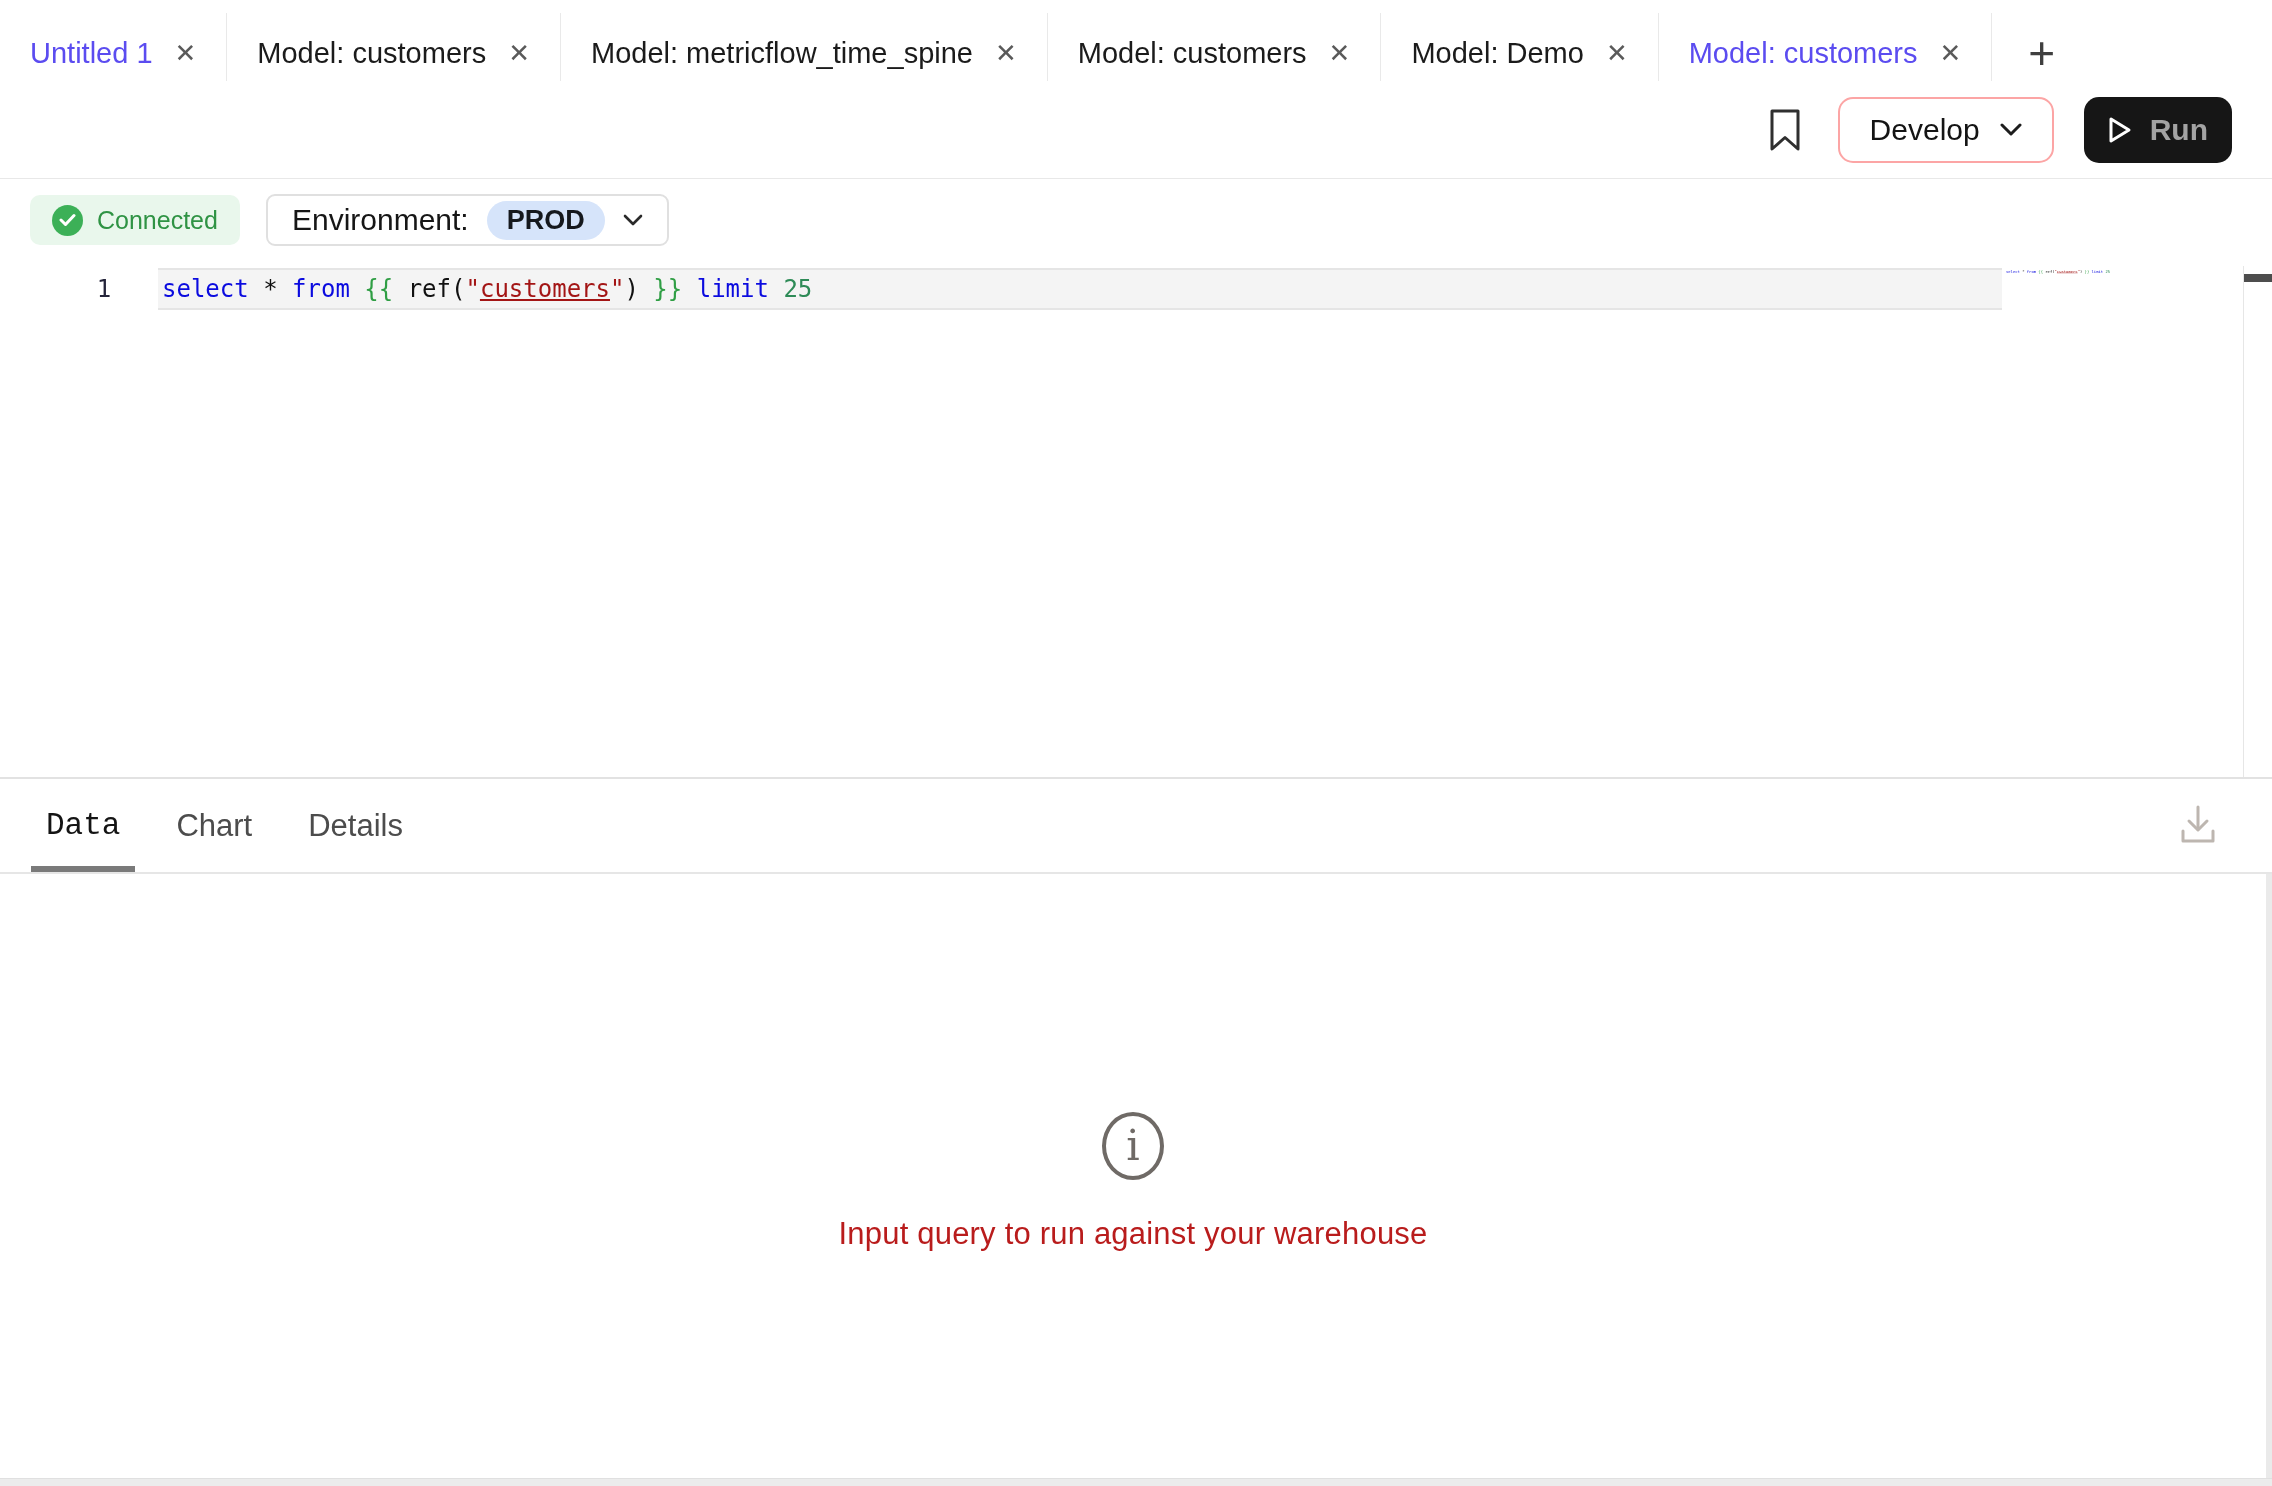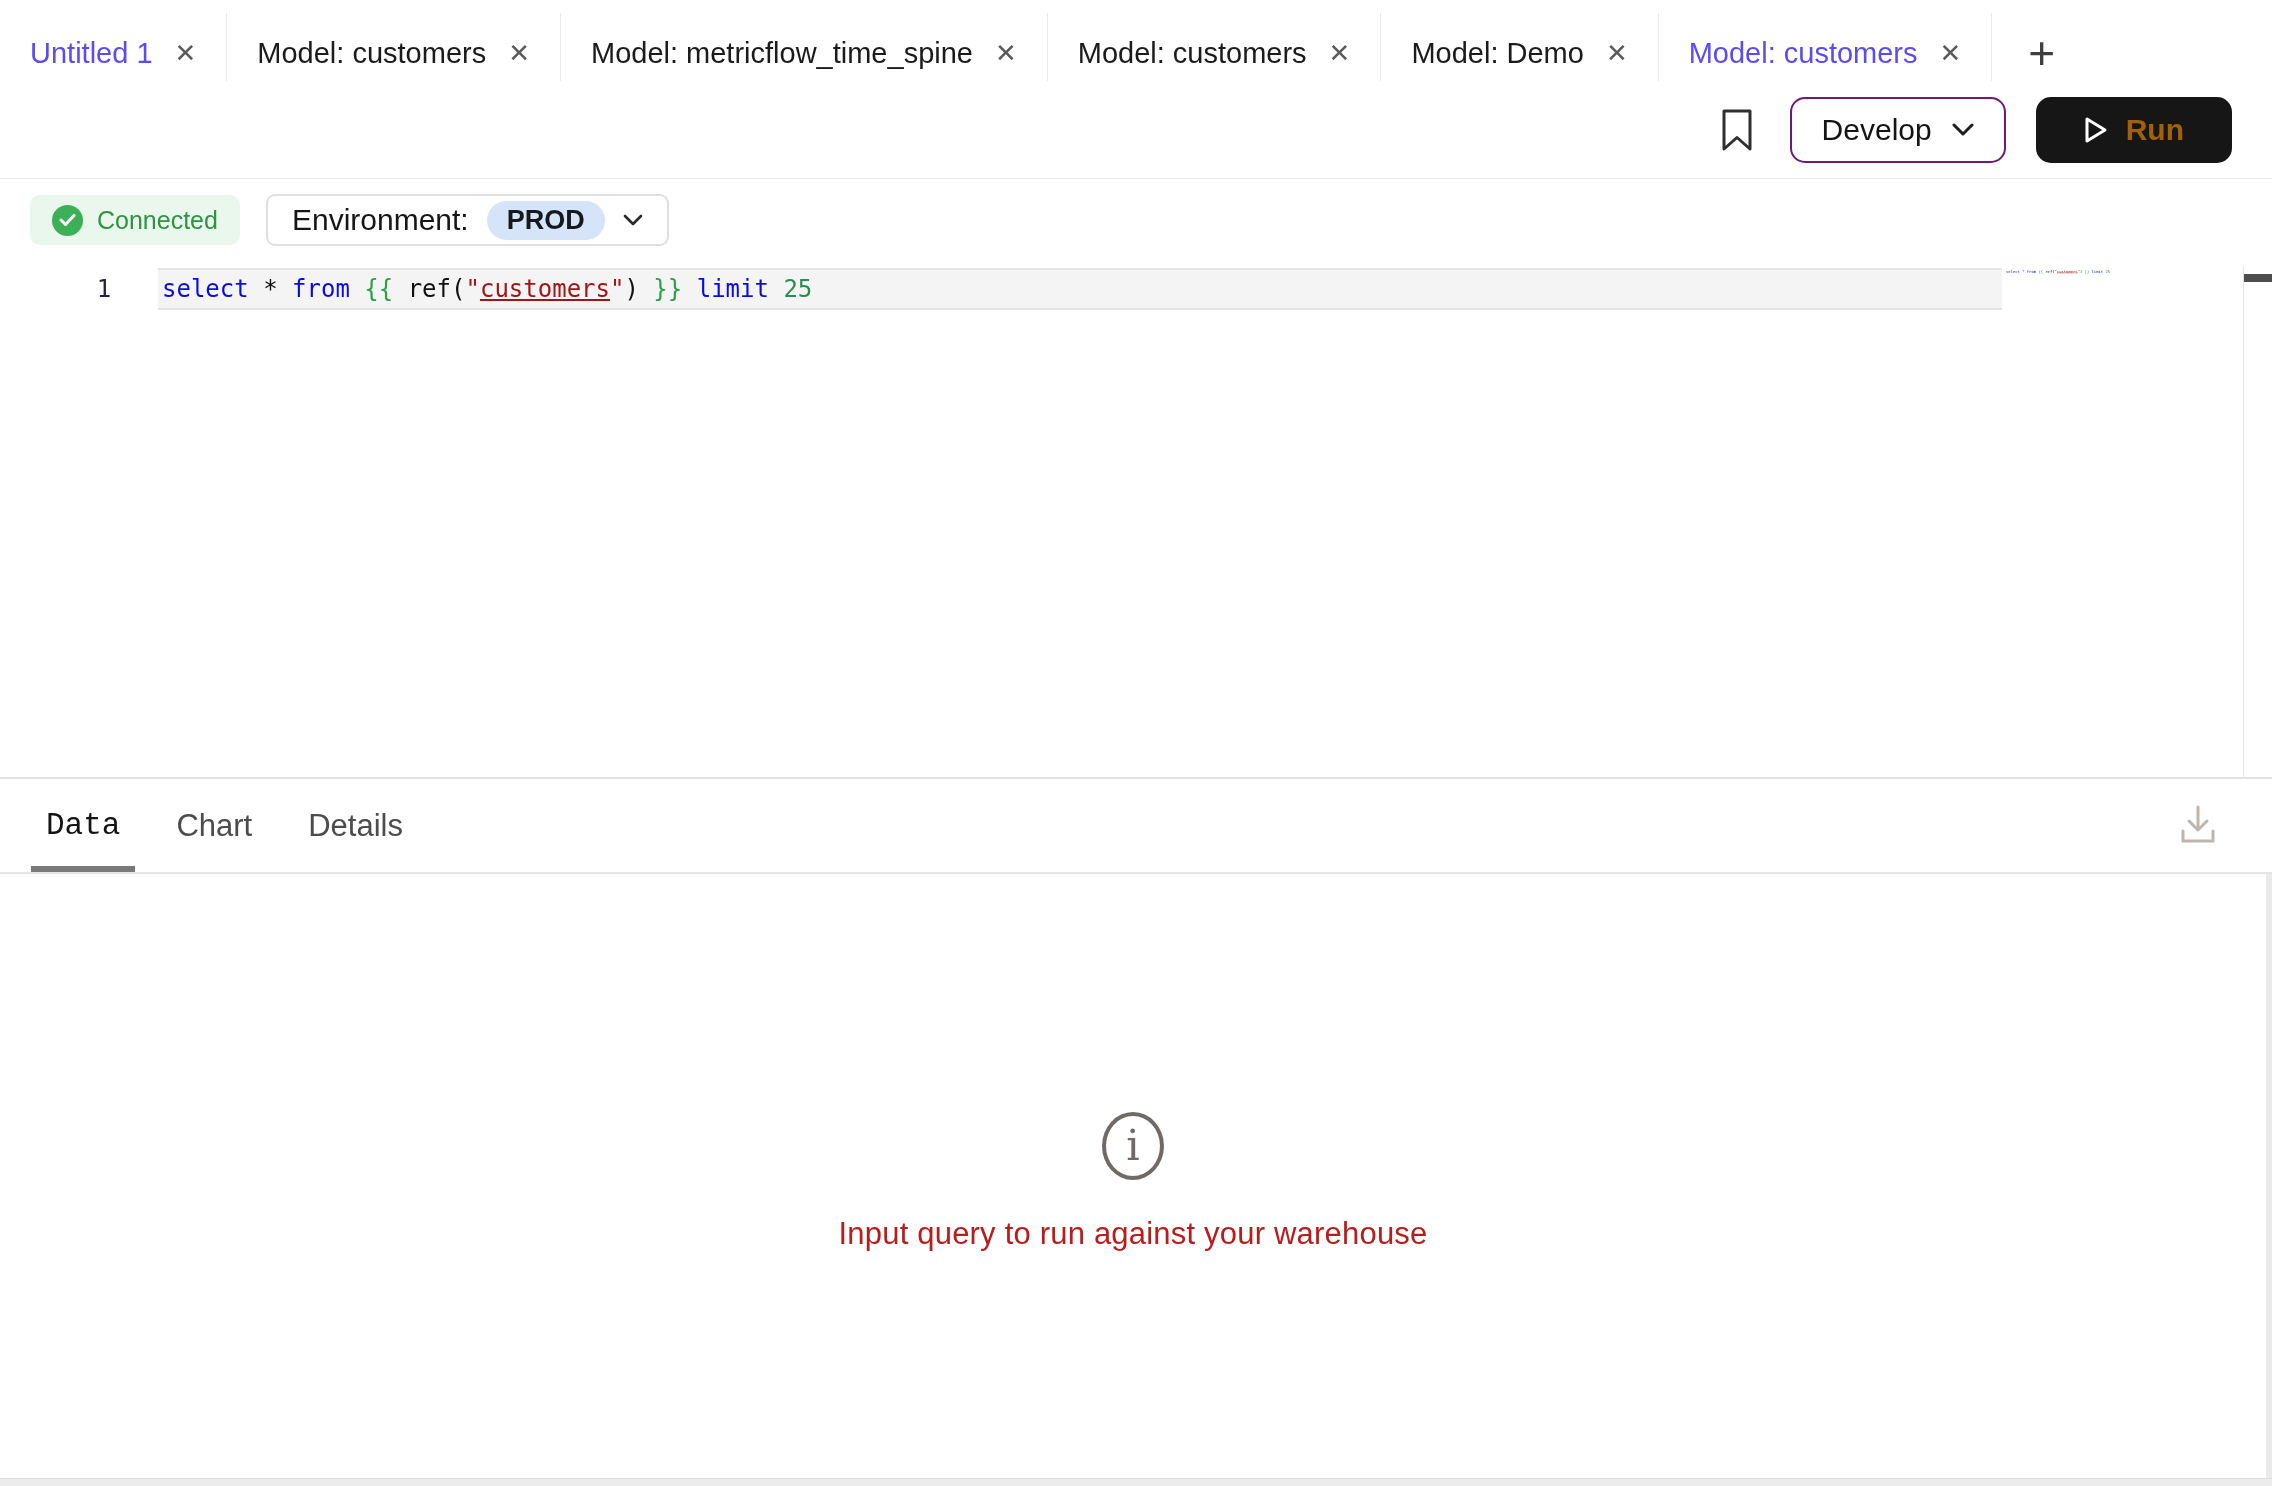--- a/index.html
+++ b/index.html
@@ -28,27 +28,27 @@
   }
   
   .header{
     position:absolute;top:81px;left:0;right:0;height:98px;
     border-bottom:1px solid #e8e8e8;display:flex;align-items:center;
     justify-content:flex-end;gap:30px;padding-right:40px;box-sizing:border-box;background:#fff;
   }
   .bookmark-btn{display:flex;align-items:center;justify-content:center;width:46px;height:60px;}
   .btn-develop{
     display:flex;align-items:center;gap:20px;height:66px;padding:0 30px;
-    background:#fff;border:2px solid #701a75;border-radius:15px;
+    background:#fff;border:2px solid #fca5a5;border-radius:15px;
     font-size:30px;color:#141414;box-sizing:border-box;
   }
   .btn-run{
-    display:flex;align-items:center;gap:18px;height:66px;padding:0 48px;
+    display:flex;align-items:center;gap:18px;height:66px;padding:0 24px;
     background:#161616;border:none;border-radius:15px;
-    font-size:30px;font-weight:600;color:#a16207;box-sizing:border-box;
+    font-size:30px;font-weight:600;color:#a3a3a3;box-sizing:border-box;
   }
   
   .statusrow{position:absolute;top:194px;left:30px;display:flex;align-items:center;gap:26px;}
   .badge-connected{
     display:flex;align-items:center;gap:14px;height:50px;padding:0 22px;
     background:#e9f7ec;border-radius:10px;font-size:25px;font-weight:500;color:#2f9344;
   }
   .conn-dot{
     width:31px;height:31px;border-radius:50%;background:#3cb057;
     display:flex;align-items:center;justify-content:center;

